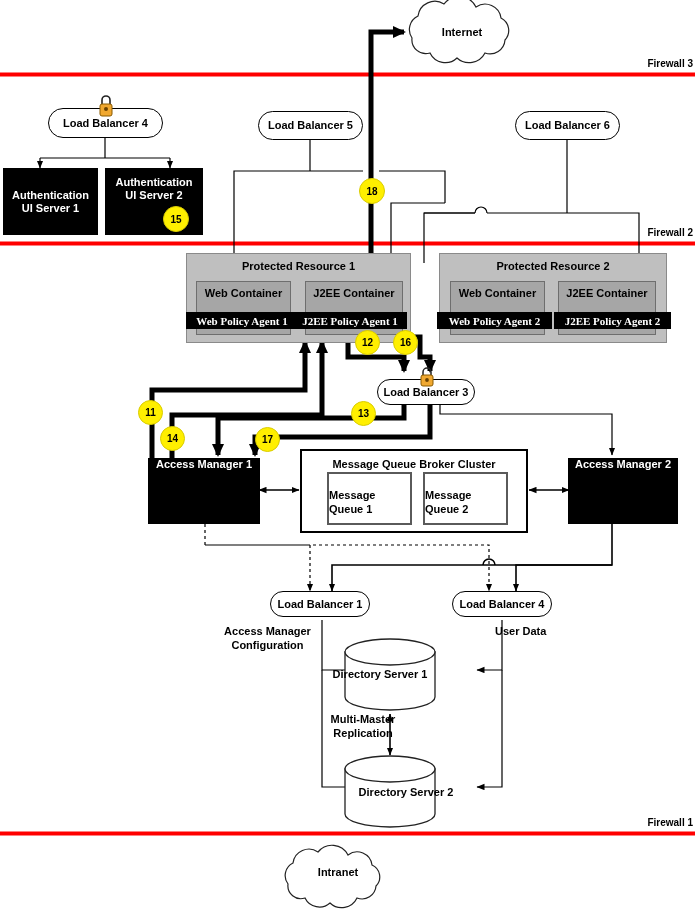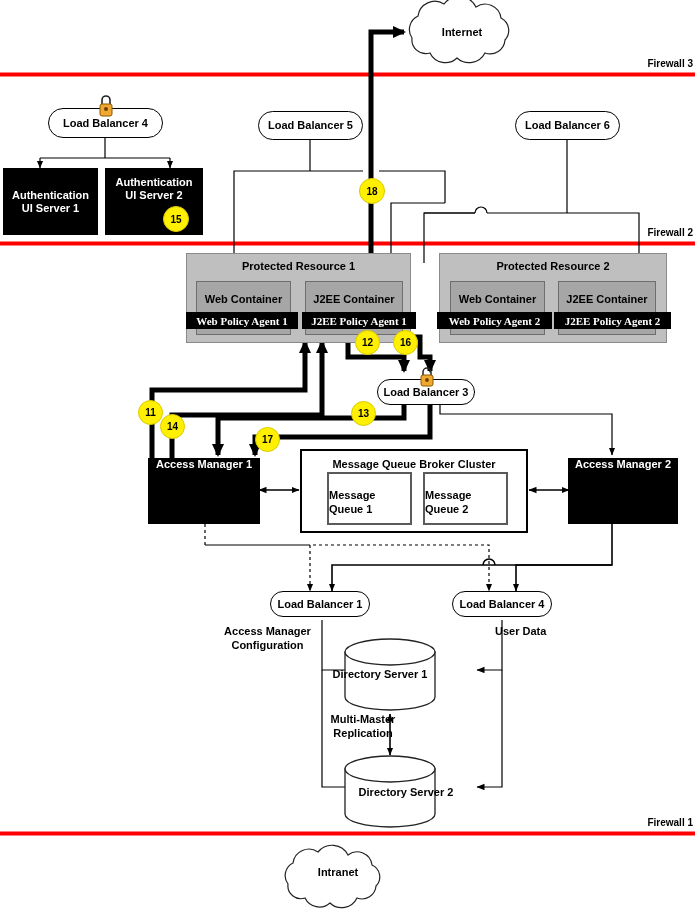--- a/index.html
+++ b/index.html
@@ -75,21 +75,21 @@
     position: absolute;
     background: #a6a6a6;
     border: 1px solid #6e6e6e;
     box-sizing: border-box;
     font-size: 11px;
     font-weight: bold;
     color: #000;
     display: flex;
     align-items: flex-start;
     justify-content: center;
-    padding-top: 11px;
+    padding-top: 5px;
   }
   .agent-bar {
     position: absolute;
     background: #000000;
     color: #ffffff;
     font-size: 11px;
     font-weight: bold;
     display: flex;
     align-items: center;
     justify-content: center;
@@ -347,21 +347,21 @@
   </div>
   <div class="container-box" style="left:196px; top:281px; width:95px; height:54px;">
     <span>Web Container</span>
   </div>
   <div class="container-box" style="left:305px; top:281px; width:98px; height:54px;">
     <span>J2EE Container</span>
   </div>
   <div class="agent-bar" style="left:186px; top:312px; width:112px; height:17px;">
     <span>Web Policy Agent 1</span>
   </div>
-  <div class="agent-bar" style="left:302px; top:312px; width:114px; height:17px;">
+  <div class="agent-bar" style="left:293px; top:312px; width:114px; height:17px;">
     <span>J2EE Policy Agent 1</span>
   </div>
 
   <div class="pr-panel" style="left:439px; top:253px; width:228px; height:90px;">
     <div class="pr-title">Protected Resource  2</div>
   </div>
   <div class="container-box" style="left:450px; top:281px; width:95px; height:54px;">
     <span>Web Container</span>
   </div>
   <div class="container-box" style="left:558px; top:281px; width:98px; height:54px;">
@@ -386,21 +386,21 @@
   </div>
   <svg class="lock" style="left:418px; top:366px; width:18px; height:22px;" viewBox="0 0 18 22">
     <path d="M5,10 L5,6 a4,4 0 0,1 8,0 L13,10" fill="none" stroke="#222" stroke-width="1.5"></path>
     <rect x="3" y="9" width="12" height="11" rx="2" fill="#f0a830" stroke="#8a5a00" stroke-width="1"></rect>
     <circle cx="9" cy="14" r="1.9" fill="#6b4300"></circle>
   </svg>
 
   <div class="badge" style="left:138px; top:400px; width:23px; height:23px;">
     <span>11</span>
   </div>
-  <div class="badge" style="left:160px; top:414px; width:23px; height:23px;">
+  <div class="badge" style="left:160px; top:426px; width:23px; height:23px;">
     <span>14</span>
   </div>
   <div class="badge" style="left:351px; top:401px; width:23px; height:23px;">
     <span>13</span>
   </div>
   <div class="badge" style="left:255px; top:427px; width:23px; height:23px;">
     <span>17</span>
   </div>
 
   <div class="node blackbox am" style="left:148px; top:458px; width:112px; height:66px;">

